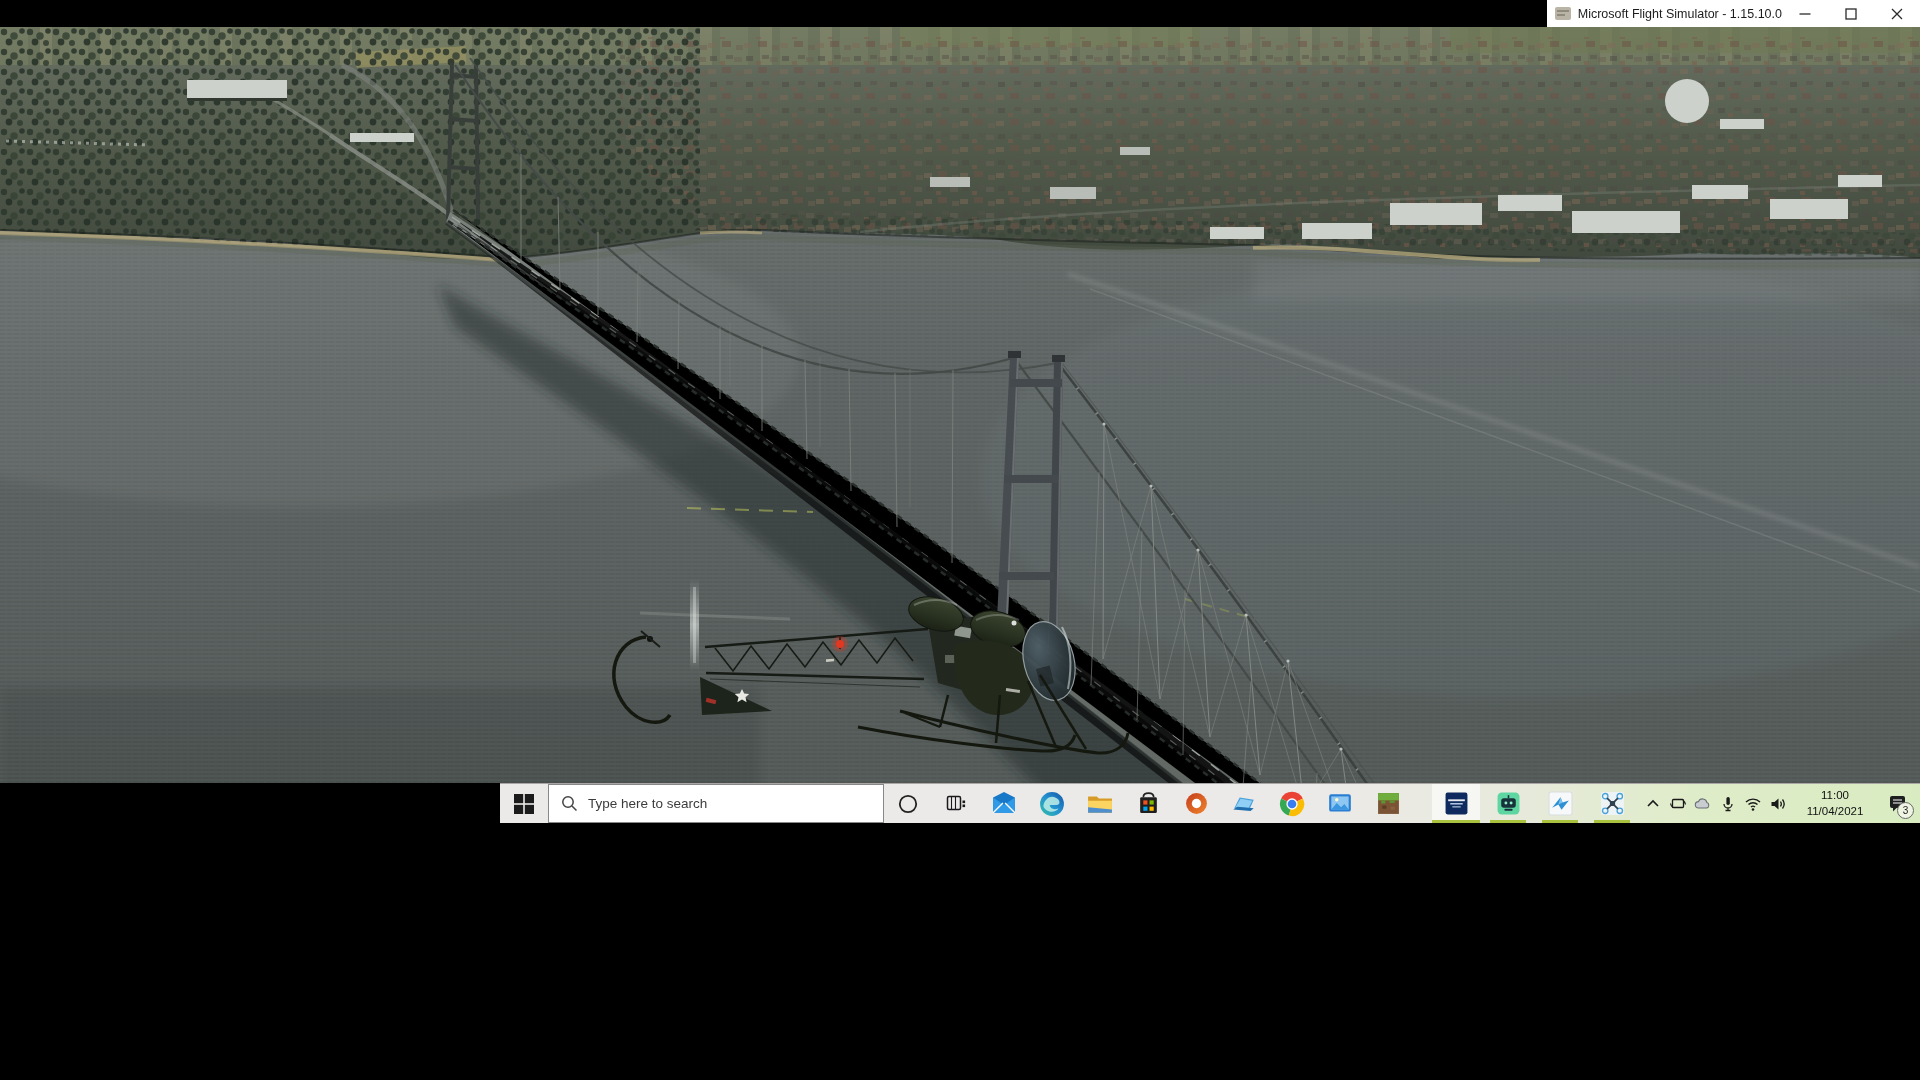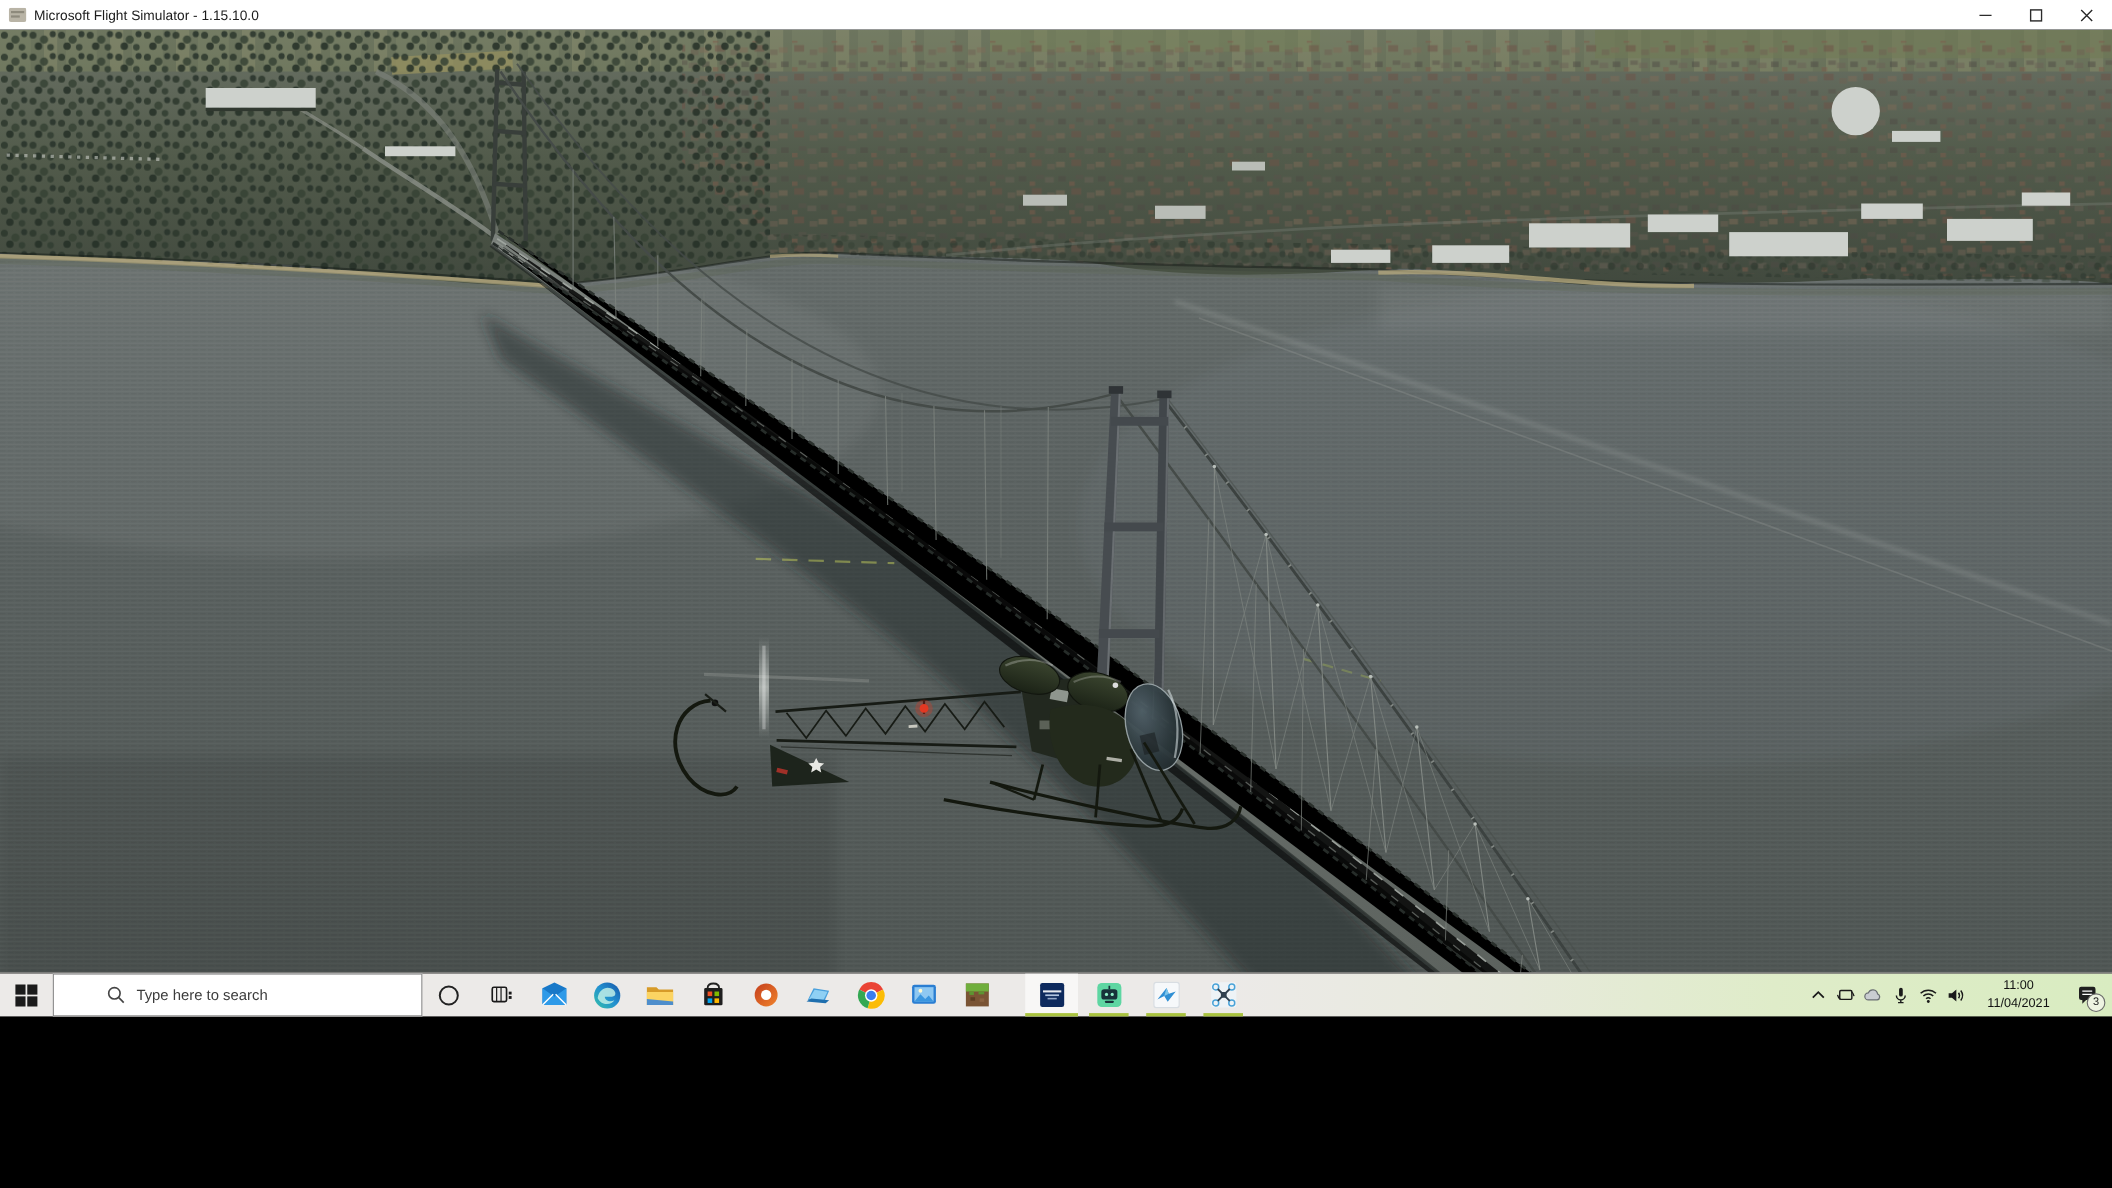--- a/index.html
+++ b/index.html
@@ -1,32 +1,32 @@
 <!DOCTYPE html>
 <html><head>
 <meta charset="utf-8">
 <style>
   html,body{margin:0;padding:0;width:1920px;height:1080px;overflow:hidden;background:#000;
     font-family:"Liberation Sans", sans-serif;}
-  .window{width:1920px;height:924px;display:flex;flex-direction:column;}
+  .window{width:1920px;height:823px;display:flex;flex-direction:column;align-items:flex-end;}
   
   .titlebar{height:27px;background:#ffffff;display:flex;align-items:center;flex:0 0 27px;}
   .tb-icon{margin-left:8px;display:flex;align-items:center;}
   .tb-title{font-size:12.5px;color:#1c1c1c;margin-left:7px;flex:1 1 auto;white-space:nowrap;}
   .wc{width:46px;height:27px;display:flex;align-items:center;justify-content:center;}
   
   .game{position:relative;flex:1 1 auto;height:1013px;background:#596061;overflow:hidden;}
   .game svg{display:block;}
   
   .taskbar{flex:0 0 40px;height:40px;box-sizing:border-box;border-top:1px solid #a9a7a5;
     background:linear-gradient(90deg,#eceae8 0%,#eceae8 58%,#e7eadb 72%,#dfecc9 84%,#d9ecc1 100%);
     display:flex;align-items:stretch;position:relative;}
   .tb-btn{width:48px;display:flex;align-items:center;justify-content:center;position:relative;flex:0 0 48px;}
   .searchbox{width:336px;flex:0 0 336px;background:#ffffff;border:1px solid #888;box-sizing:border-box;
-    display:flex;align-items:center;margin:0;padding-left:36px;}
+    display:flex;align-items:center;margin:0;}
   .searchbox svg{margin:0 8px 0 12px;flex:0 0 auto;}
   .searchbox input{border:0;outline:0;flex:1 1 auto;font-size:13.5px;color:#111;
     font-family:"Liberation Sans",sans-serif;background:transparent;}
   .searchbox input::placeholder{color:#3c3c3c;opacity:1;}
   .app-group{display:flex;}
   .run-group{display:flex;margin-left:20px;}
   .run-group .tb-btn{margin-right:4px;}
   .tb-btn.active{background:rgba(255,255,255,0.62);}
   .underline{position:absolute;bottom:0;left:6px;right:6px;height:3px;}
   .tb-btn.active .underline{left:0;right:0;}

